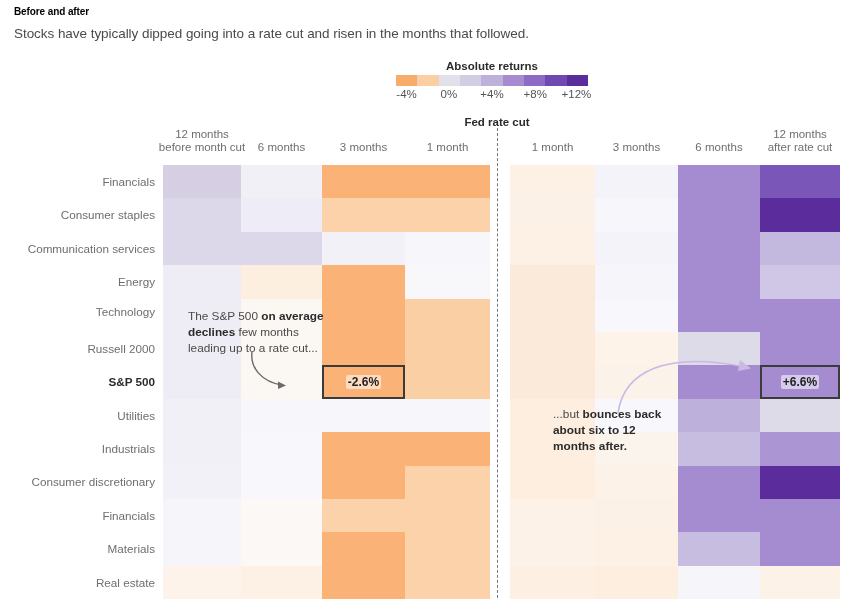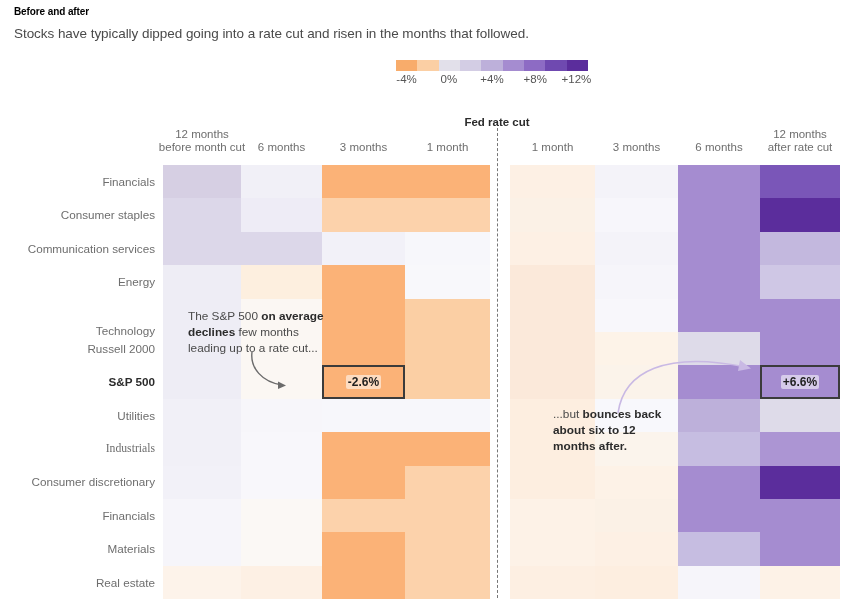--- a/index.html
+++ b/index.html
@@ -159,20 +159,21 @@
 </style>
 </head>
 <body>
 
 <div id="header">
   <div id="title">Before and after</div>
   <div id="subtitle">Stocks have typically dipped going into a rate cut and risen in the months that followed.</div>
 </div>
 
 <div id="legend">
+  <div id="legend-title">Absolute returns</div>
   <div id="legend-swatches">
       <div style="background: rgb(248, 172, 107);"></div>
       <div style="background: rgb(251, 207, 164);"></div>
       <div style="background: rgb(226, 224, 234);"></div>
       <div style="background: rgb(211, 205, 228);"></div>
       <div style="background: rgb(189, 176, 218);"></div>
       <div style="background: rgb(165, 140, 208);"></div>
       <div style="background: rgb(141, 107, 196);"></div>
       <div style="background: rgb(111, 73, 176);"></div>
       <div style="background: rgb(91, 45, 156);"></div>
@@ -216,25 +217,25 @@
       <div class="col-head" style="left: 800px; top: 128px;">
         <div>12 months</div>
         <div>after rate cut</div>
       </div>
     </div>
   <div id="row-labels">
       <div class="row-label" style="top: 175.7px; right: 707px;">Financials</div>
       <div class="row-label" style="top: 209.1px; right: 707px;">Consumer staples</div>
       <div class="row-label" style="top: 242.5px; right: 707px;">Communication services</div>
       <div class="row-label" style="top: 275.9px; right: 707px;">Energy</div>
-      <div class="row-label" style="top: 325px; right: 707px;">Technology</div>
+      <div class="row-label" style="top: 306px; right: 707px;">Technology</div>
       <div class="row-label" style="top: 342.7px; right: 707px;">Russell 2000</div>
       <div class="row-label emph" style="top: 376.1px; right: 707px;">S&amp;P 500</div>
       <div class="row-label" style="top: 409.5px; right: 707px;">Utilities</div>
-      <div class="row-label" style="top: 442.9px; right: 707px; font-family: Liberation Serif, serif;">Industrials</div>
+      <div class="row-label" style="top: 442.9px; right: 707px;">Industrials</div>
       <div class="row-label" style="top: 476.3px; right: 707px; text-align: center;">Consumer discretionary</div>
       <div class="row-label" style="top: 509.7px; right: 707px;">Financials</div>
       <div class="row-label" style="top: 543.1px; right: 707px;">Materials</div>
       <div class="row-label" style="top: 576.5px; right: 707px;">Real estate</div>
     </div>
   <div id="cells">
       <div class="cell" style="left: 163px; top: 165px; width: 78px; height: 34px; background: rgb(214, 207, 227);"></div>
       <div class="cell" style="left: 241px; top: 165px; width: 81px; height: 34px; background: rgb(241, 240, 247);"></div>
       <div class="cell" style="left: 322px; top: 165px; width: 83px; height: 34px; background: rgb(251, 178, 119);"></div>
       <div class="cell" style="left: 405px; top: 165px; width: 85px; height: 34px; background: rgb(251, 178, 119);"></div>

